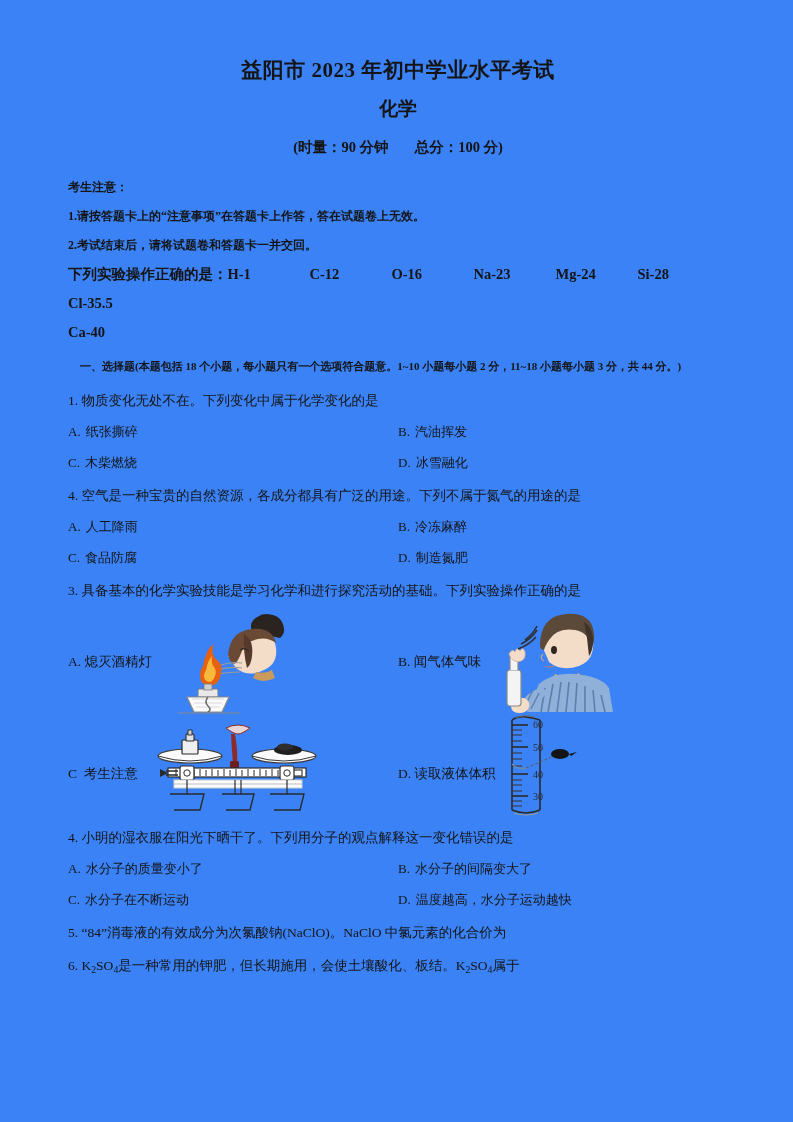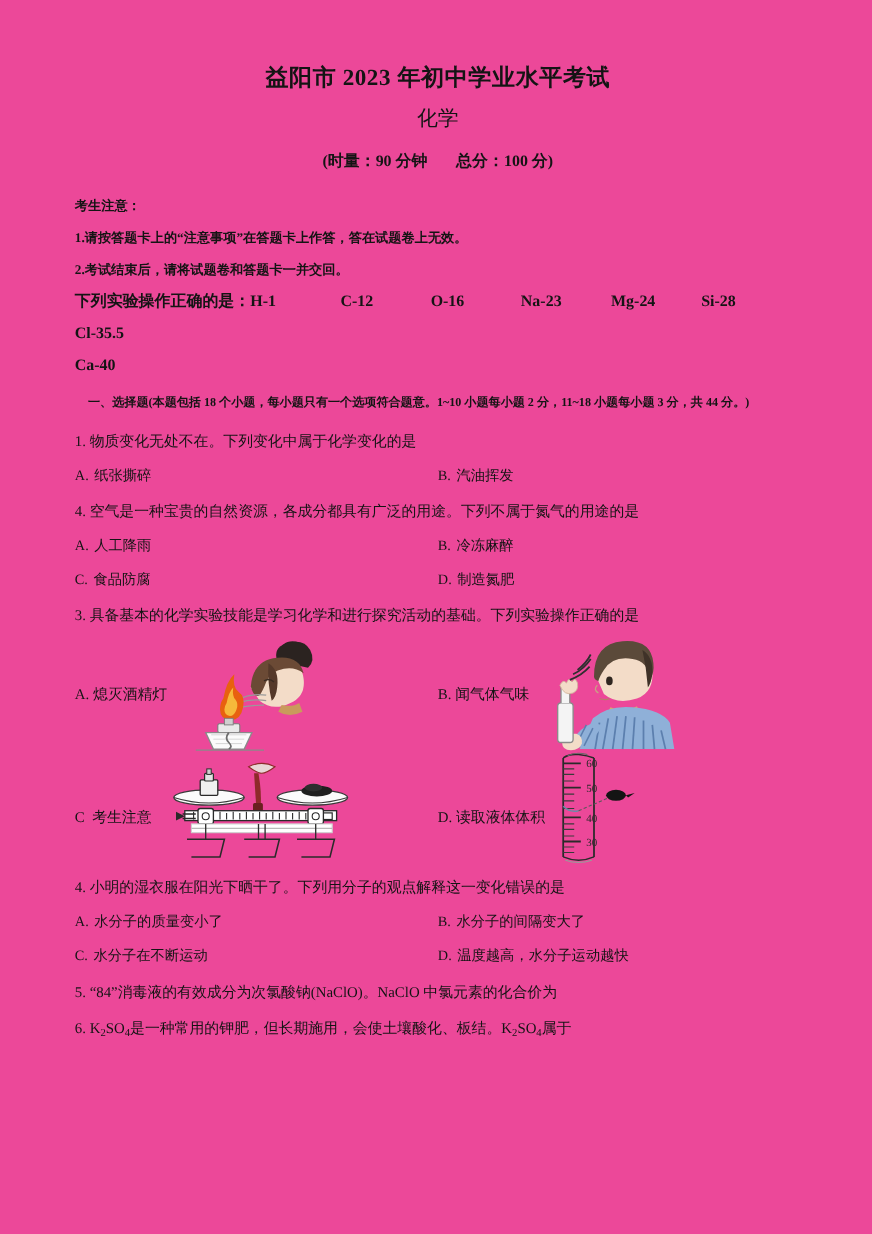--- a/index.html
+++ b/index.html
@@ -14,42 +14,42 @@
     position: relative;
     font-family: "Liberation Serif", "DejaVu Serif", serif;
     color: #141414;
     overflow: hidden;
   }
   .page {
     position: absolute;
     left: 0; top: 0;
     width: 793px;
     height: 1122px;
-    background: #ec4899;
+    background: #3b82f6;
   }
   .content {
     position: absolute;
     left: 68px;
     top: 55px;
     width: 660px;
   }
 
   
   .doc-title {
     text-align: center;
     font-size: 21px;
     font-weight: bold;
     letter-spacing: 0.5px;
     line-height: 30px;
     margin: 0 0 10px 0;
   }
   .doc-subject {
     text-align: center;
     font-size: 19px;
-    font-weight: normal;
+    font-weight: bold;
     line-height: 28px;
     margin: 0 0 12px 0;
   }
   .doc-meta {
     text-align: center;
     font-size: 14.5px;
     font-weight: bold;
     line-height: 24px;
     margin: 0 0 14px 0;
   }
@@ -160,20 +160,24 @@
       <span>下列实验操作正确的是：</span><span class="aw">H-1</span><span class="aw">C-12</span><span class="aw">O-16</span><span class="aw">Na-23</span><span class="aw">Mg-24</span><span class="aw">Si-28</span><span class="aw">Cl-35.5</span>
     </p>
     <p class="atomic-line">Ca-40</p>
 
     <p class="section-head">一、选择题(本题包括 18 个小题，每小题只有一个选项符合题意。1~10 小题每小题 2 分，11~18 小题每小题 3 分，共 44 分。)</p>
 
     <p class="q-stem">1. 物质变化无处不在。下列变化中属于化学变化的是</p>
     <div class="opt-row">
       <div class="opt"><span class="opt-label">A.</span><span>纸张撕碎</span></div>
       <div class="opt"><span class="opt-label">B.</span><span>汽油挥发</span></div>
+    </div>
+    <div class="opt-row">
+      <div class="opt"><span class="opt-label">C.</span><span>木柴燃烧</span></div>
+      <div class="opt"><span class="opt-label">D.</span><span>冰雪融化</span></div>
     </div>
 
     <p class="q-stem">4. 空气是一种宝贵的自然资源，各成分都具有广泛的用途。下列不属于氮气的用途的是</p>
     <div class="opt-row">
       <div class="opt"><span class="opt-label">A.</span><span>人工降雨</span></div>
       <div class="opt"><span class="opt-label">B.</span><span>冷冻麻醉</span></div>
     </div>
     <div class="opt-row">
       <div class="opt"><span class="opt-label">C.</span><span>食品防腐</span></div>
       <div class="opt"><span class="opt-label">D.</span><span>制造氮肥</span></div>

